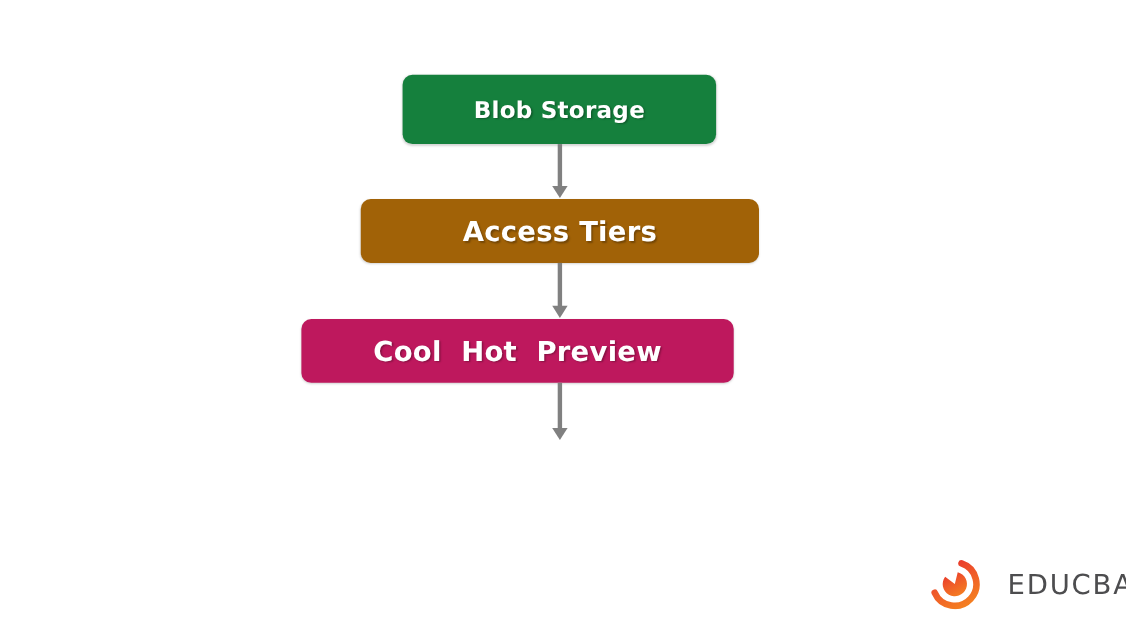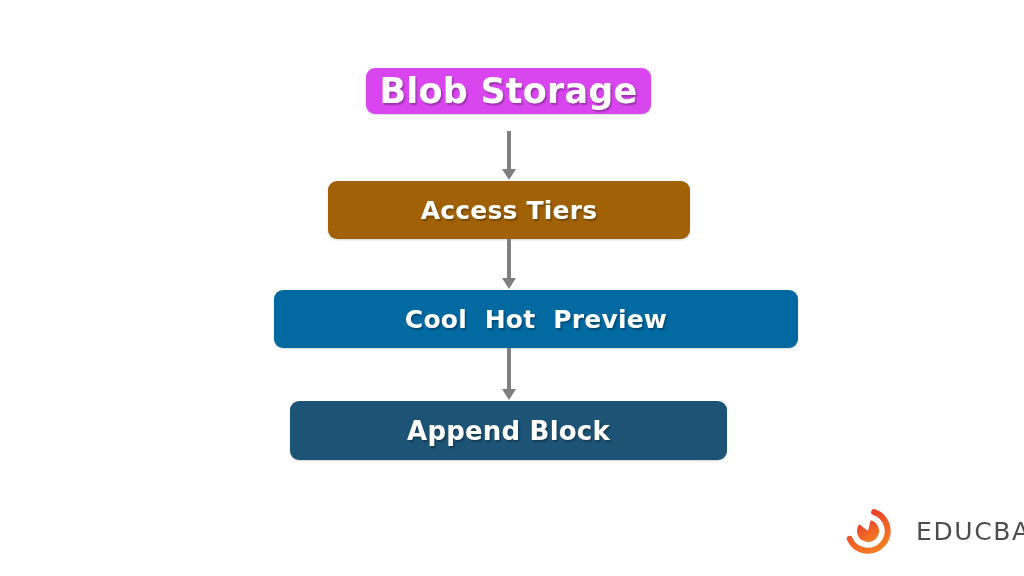--- a/index.html
+++ b/index.html
@@ -38,40 +38,40 @@
     text-shadow: 1.5px 1.5px 1.6px rgba(0, 0, 0, 0.28);
     box-shadow: 0 1px 2px rgba(0, 0, 0, 0.17);
     user-select: none;
     white-space: pre;
   }
 
   #node-blob-storage {
     left: 366px;
     top: 68px;
     width: 285px;
-    height: 46px;
-    background: #d946ef;
-    font-size: 35px;
+    height: 63px;
+    background: #15803d;
+    font-size: 21px;
   }
 
   #node-access-tiers {
     left: 328px;
     top: 181px;
     width: 362px;
     height: 58px;
     background: #a16207;
     font-size: 25px;
   }
 
   #node-tier-list {
     left: 274px;
     top: 290px;
-    width: 524px;
+    width: 393px;
     height: 58px;
-    background: #0369a1;
+    background: #be185d;
     font-size: 25px;
   }
 
   #node-append-block {
     left: 290px;
     top: 401px;
     width: 437px;
     height: 59px;
     background: #1d5476;
     font-size: 26px;
@@ -163,23 +163,20 @@
 
   <div id="node-tier-list" class="flow-node">
     <span>Cool  Hot  Preview</span>
   </div>
 
   <div id="arrow-3" class="flow-arrow">
     <span class="stem"></span>
     <span class="head"></span>
   </div>
 
-  <div id="node-append-block" class="flow-node">
-    <span>Append Block</span>
-  </div>
 
   <div id="brand-logo">
     <svg class="mark" viewBox="0 0 100 100">
       <defs>
         <linearGradient id="educbaGrad" x1="0%" y1="10%" x2="85%" y2="100%">
           <stop offset="0%" stop-color="#e8322b"></stop>
           <stop offset="45%" stop-color="#ef5a29"></stop>
           <stop offset="100%" stop-color="#f58220"></stop>
         </linearGradient>
       </defs>

